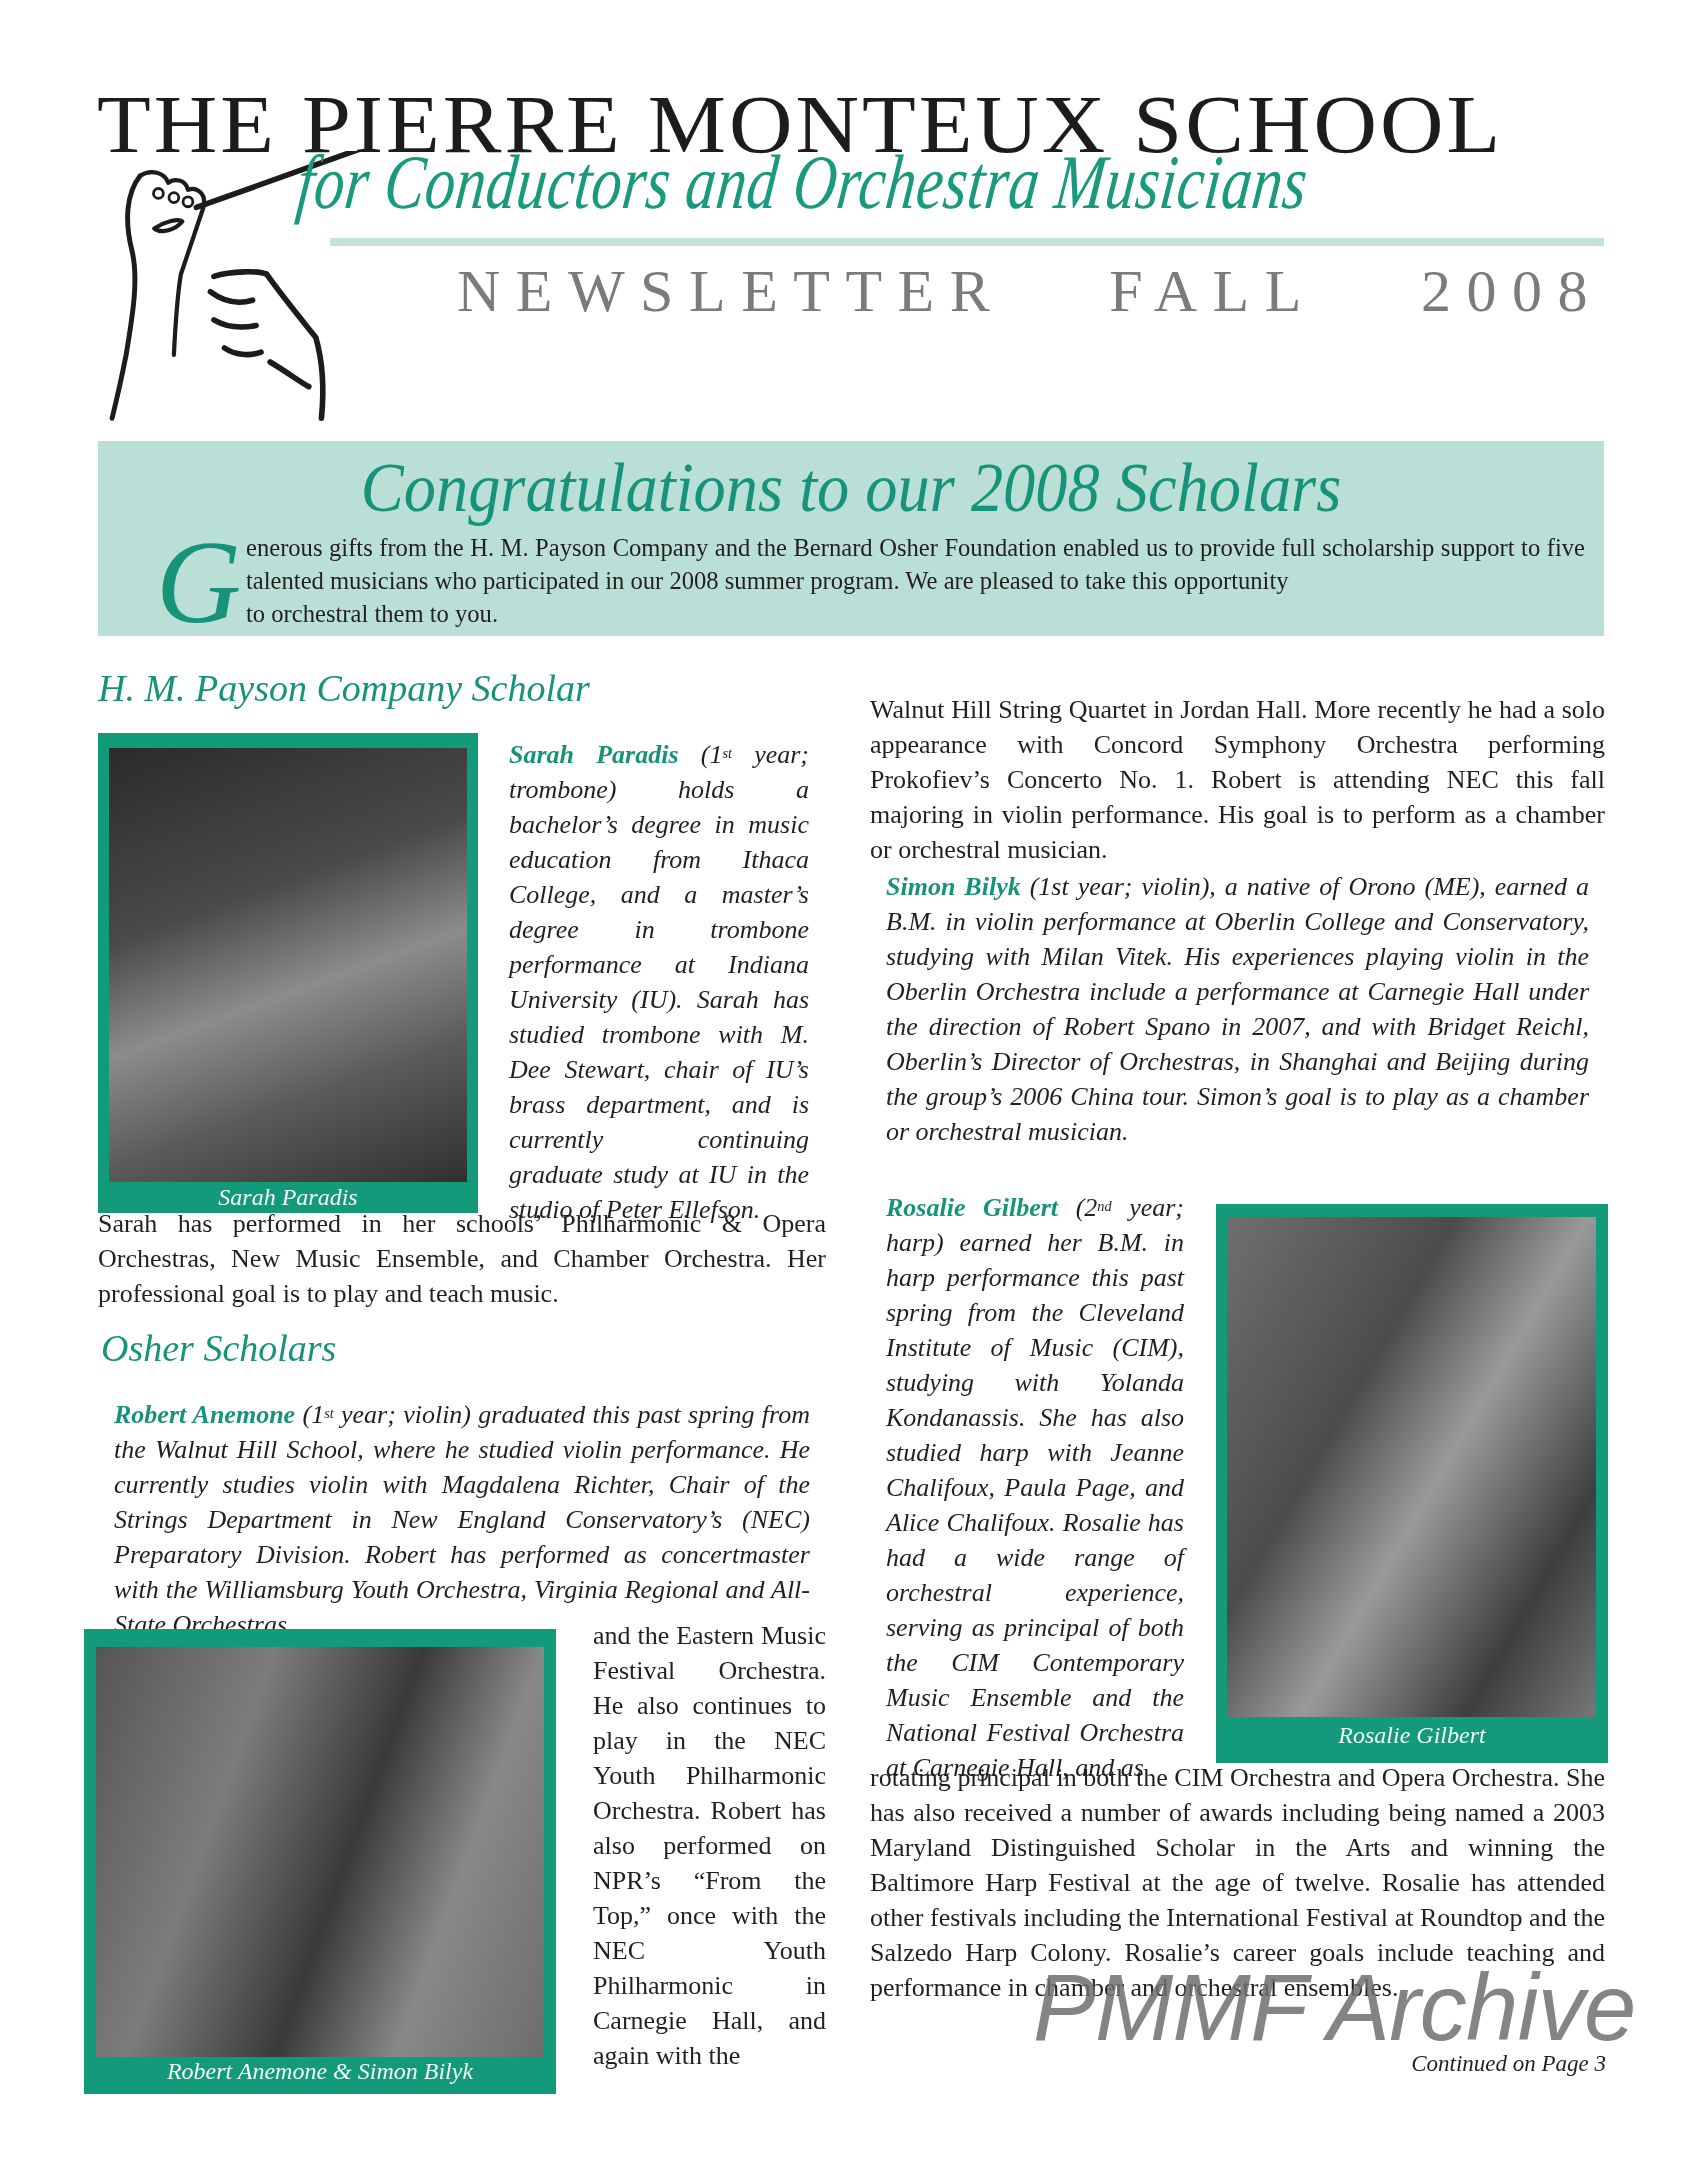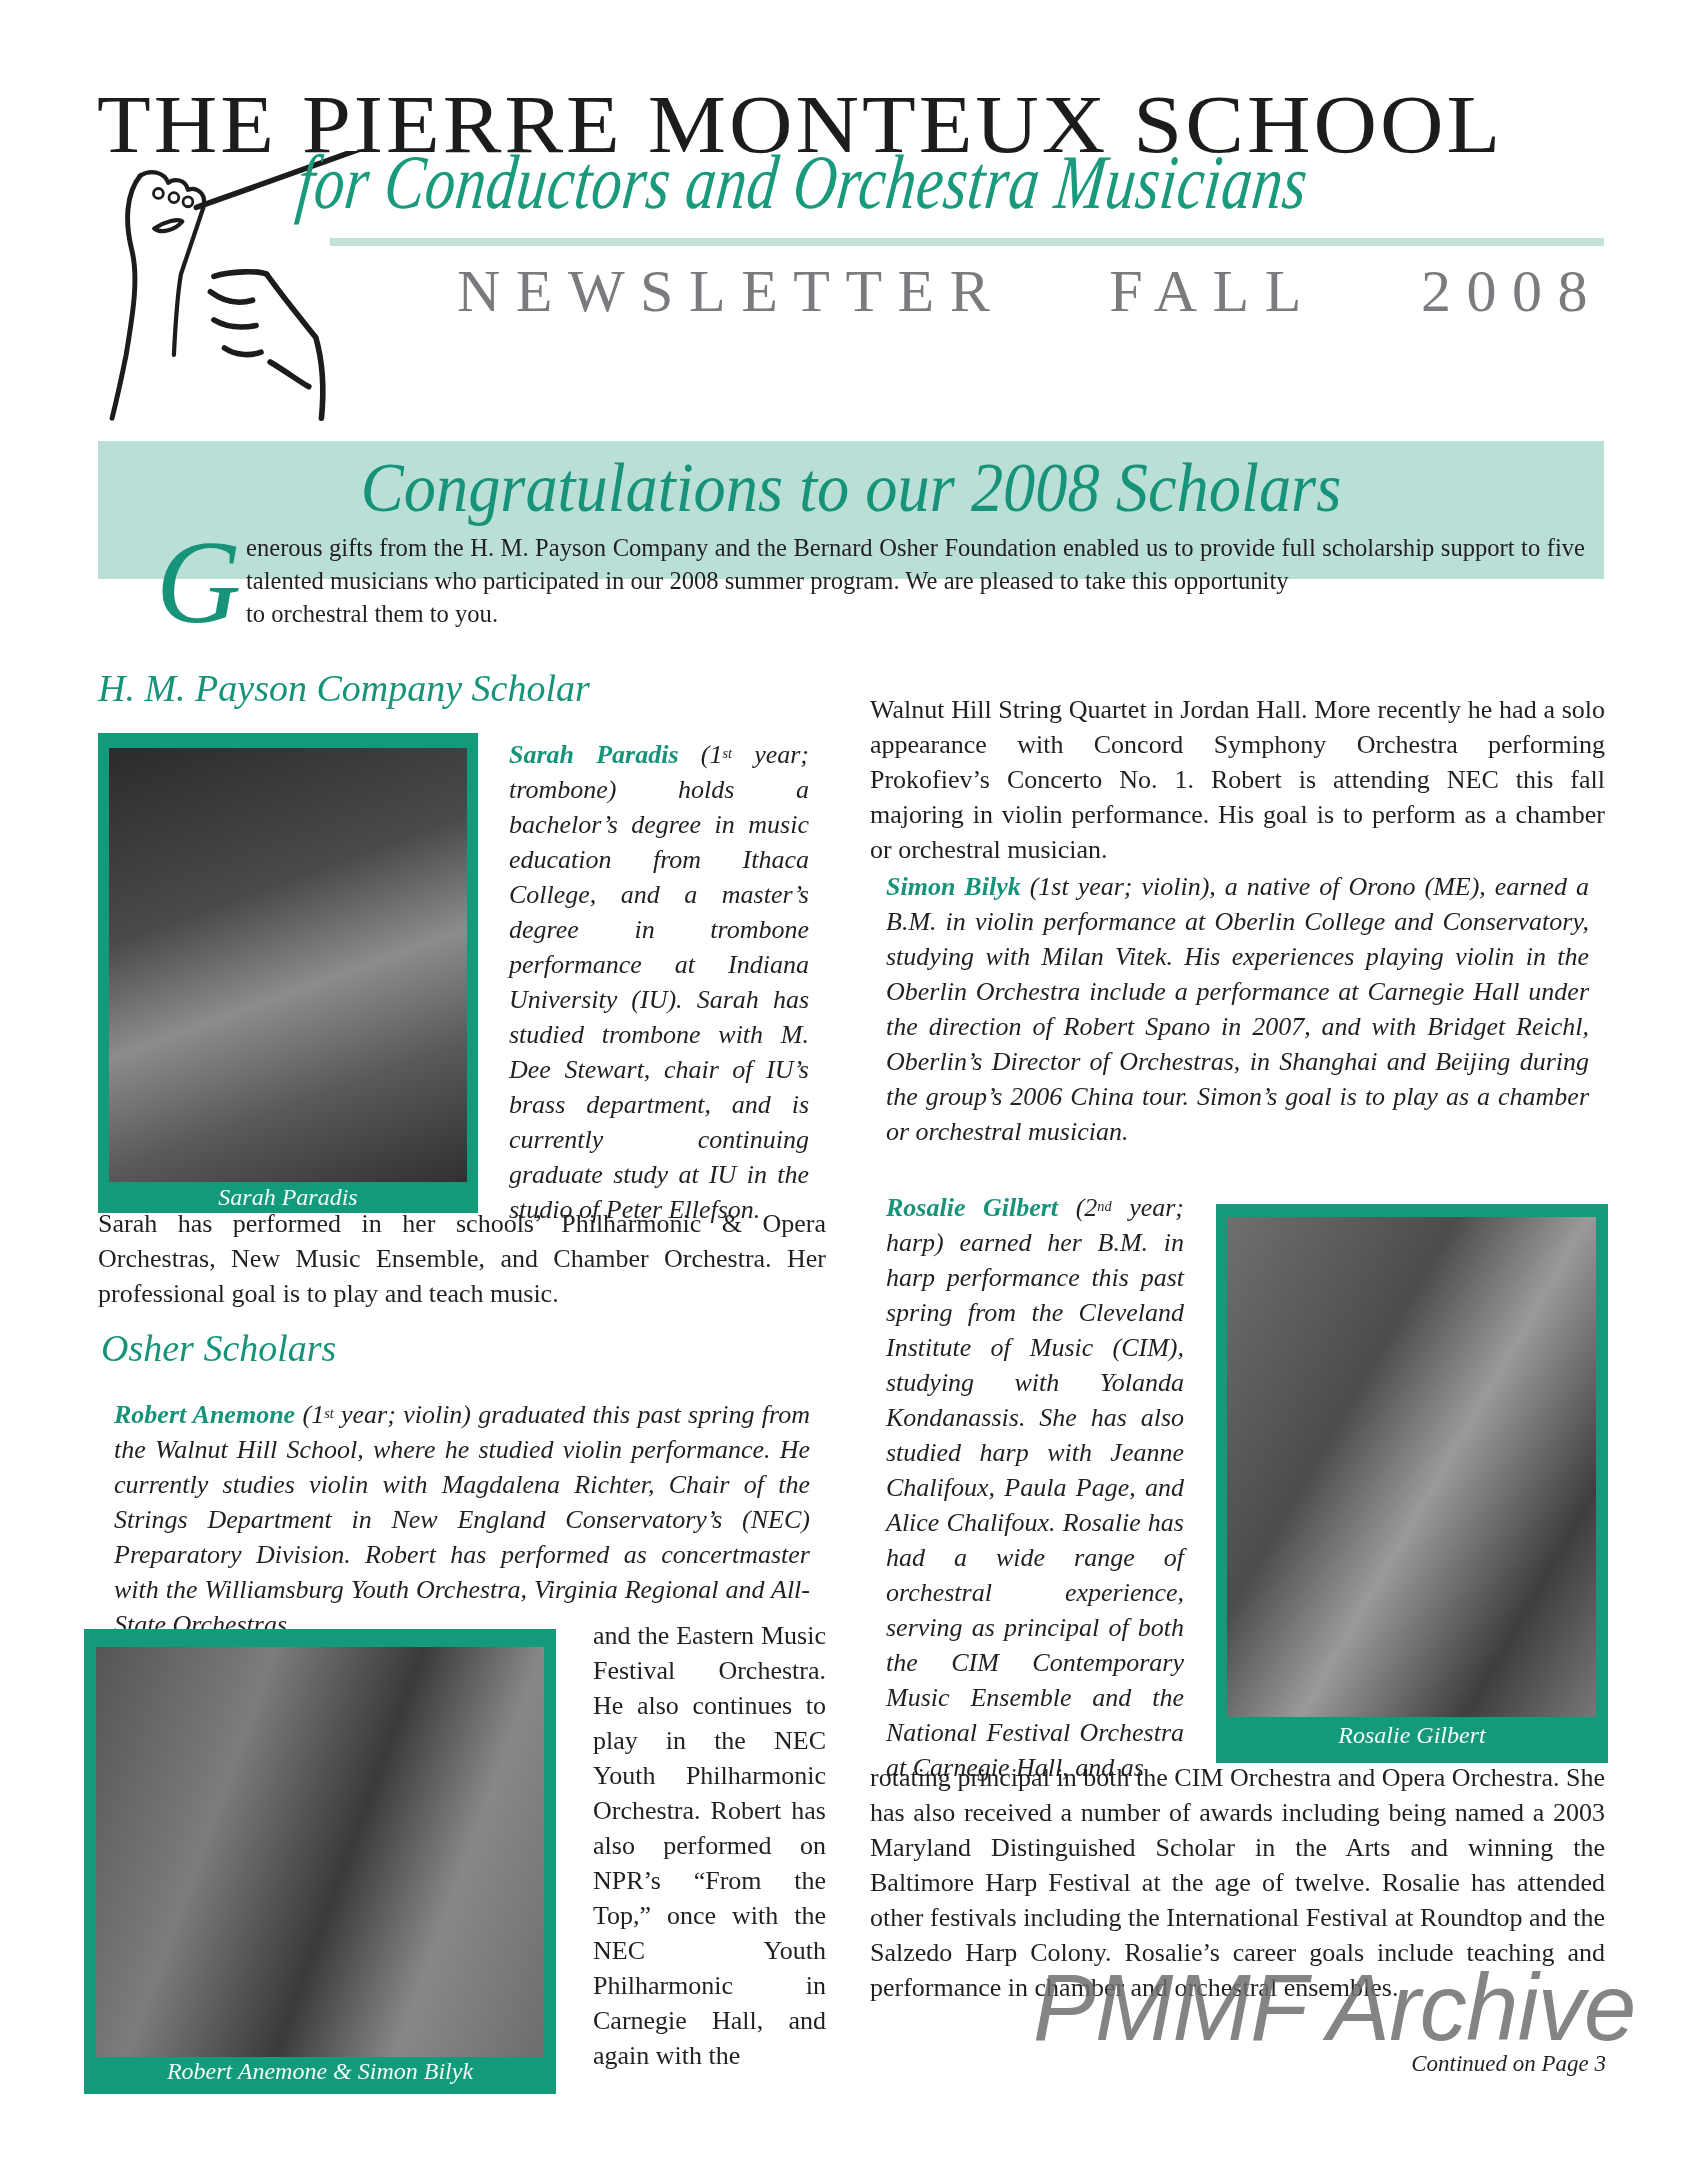--- a/index.html
+++ b/index.html
@@ -8,21 +8,21 @@
   .abs { position:absolute; }
 
   
   #mast-title { left:97px; top:83px; font-size:83px; letter-spacing:2.8px; line-height:1; color:#1e1b1c; white-space:nowrap; transform:scaleX(1.06); transform-origin:left top; }
   #mast-sub { left:302px; top:144px; font-size:77px; font-style:italic; color:#1a9a7c; white-space:nowrap; line-height:1; transform:scaleX(0.78) skewX(-8deg); transform-origin:left top; letter-spacing:0.7px; }
   #mast-rule { left:330px; top:238px; width:1274px; height:8.4px; background:#c3e3da; }
   #mast-issue { left:457px; top:261px; width:1146px; font-size:60px; color:#7a7b7e; line-height:1; display:flex; justify-content:space-between; letter-spacing:15.5px; white-space:nowrap; }
   #conductor { left:98px; top:151px; width:267px; height:271px; }
 
   
-  #banner { left:98px; top:441px; width:1506px; height:138px; background:#b9dfd6; }
+  #banner { left:98px; top:441px; width:1506px; height:195px; background:#b9dfd6; }
   #banner-title { left:0; right:0; top:8.4px; text-align:center; font-size:70px; font-style:italic; color:#17937a; line-height:1.1; transform:scaleX(0.92); }
   #dropcap { left:58px; top:83px; font-size:118px; font-style:italic; color:#17937a; line-height:1; }
   #banner-text { left:148px; top:90px; width:1339px; font-size:24.6px; line-height:33px; color:#231f20; text-align:justify; }
   #banner-text .last { text-align:left; }
 
   
   .sec-head { font-style:italic; color:#17937a; font-size:38px; line-height:1; white-space:nowrap; }
   .body { font-size:26px; line-height:35px; text-align:justify; color:#231f20; }
   .body p { margin:16px;font-style:italic; }
   .name { color:#17937a; font-weight:bold; }

